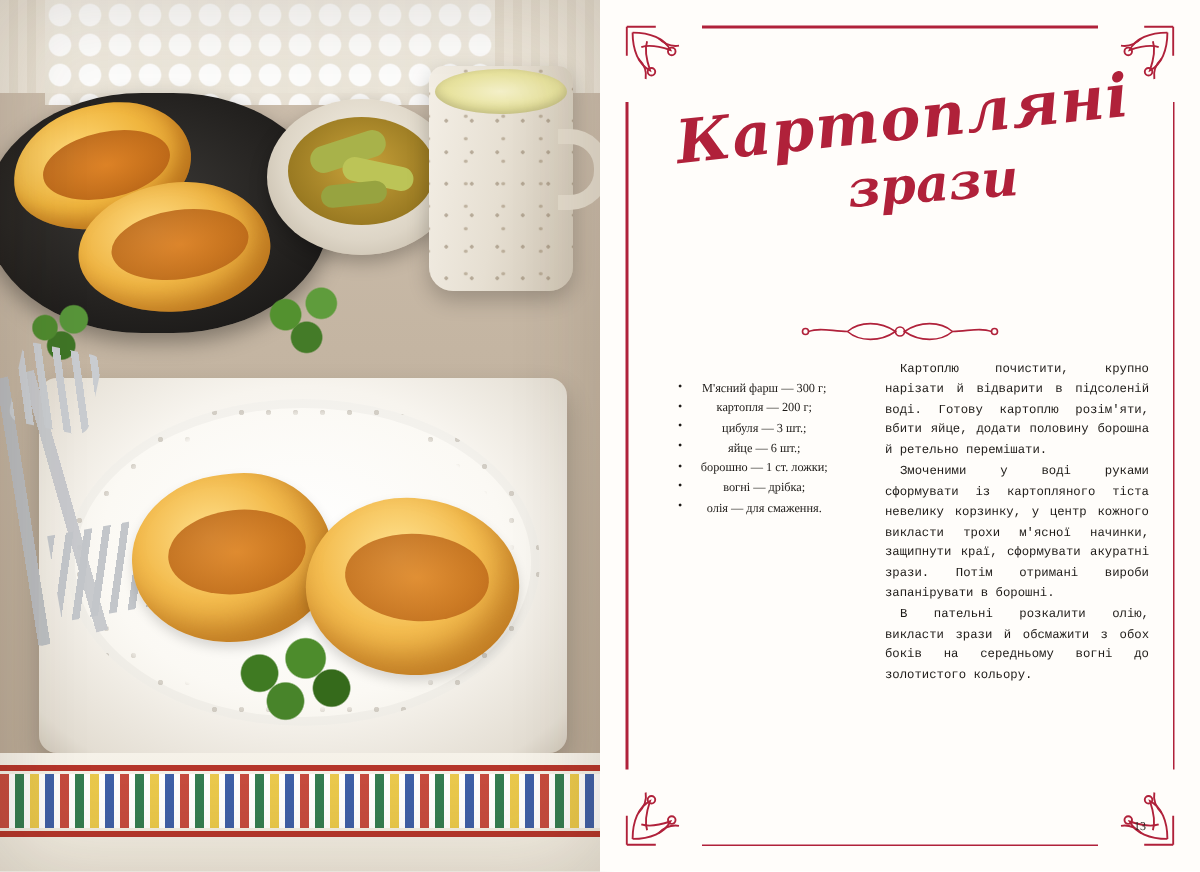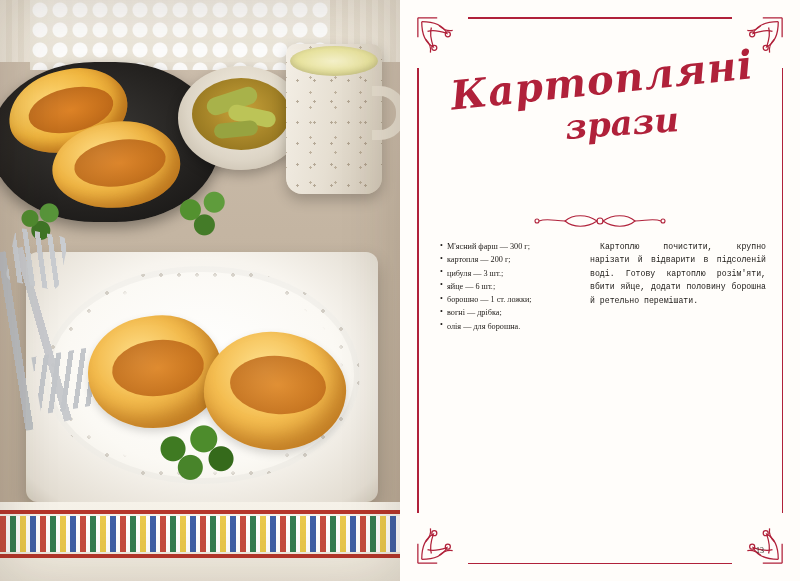--- a/index.html
+++ b/index.html
@@ -291,21 +291,21 @@
     display: flex;
     gap: 18px;
   }
   .col-ingredients {
     width: 132px;
     font-family: "Liberation Serif", serif;
     font-size: 8.2px;
     line-height: 1.62;
     color: #1d1a17;
   }
-  .col-ingredients ul { list-style: none; margin: 0; padding: 0; }
+  .col-ingredients ul { list-style: none; margin: 12px; padding: 0; text-align: center; }
   .col-ingredients li { position: relative; padding-left: 7px; }
   .col-ingredients li::before {
     content: "•";
     position: absolute; left: 0; top: -0.5px;
     font-size: 8px; color: #1d1a17;
   }
   .col-steps {
     flex: 1;
     font-family: Liberation Mono, monospace;
     font-size: 8.2px;
@@ -454,23 +454,25 @@
 
     <div class="columns">
       <div class="col-ingredients">
         <ul>
           <li>М'ясний фарш — 300 г;</li>
           <li>картопля — 200 г;</li>
           <li>цибуля — 3 шт.;</li>
           <li>яйце — 6 шт.;</li>
           <li>борошно — 1 ст. ложки;</li>
           <li>вогні — дрібка;</li>
-          <li>олія — для борошна.</li>
+          <li>олія — для смаження.</li>
         </ul>
       </div>
       <div class="col-steps">
         <p>Картоплю почистити, крупно нарізати й відварити в підсоленій воді. Готову картоплю розім'яти, вбити яйце, додати половину борошна й ретельно перемішати.</p>
+        <p>Змоченими у воді руками сформувати із картопляного тіста невелику корзинку, у центр кожного викласти трохи м'ясної начинки, защипнути краї, сформувати акуратні зрази. Потім отримані вироби запанірувати в борошні.</p>
+        <p>В пательні розкалити олію, викласти зрази й обсмажити з обох боків на середньому вогні до золотистого кольору.</p>
       </div>
     </div>
 
     <div class="page-number">13</div>
   </div>
 </div>
 
 </body></html>

